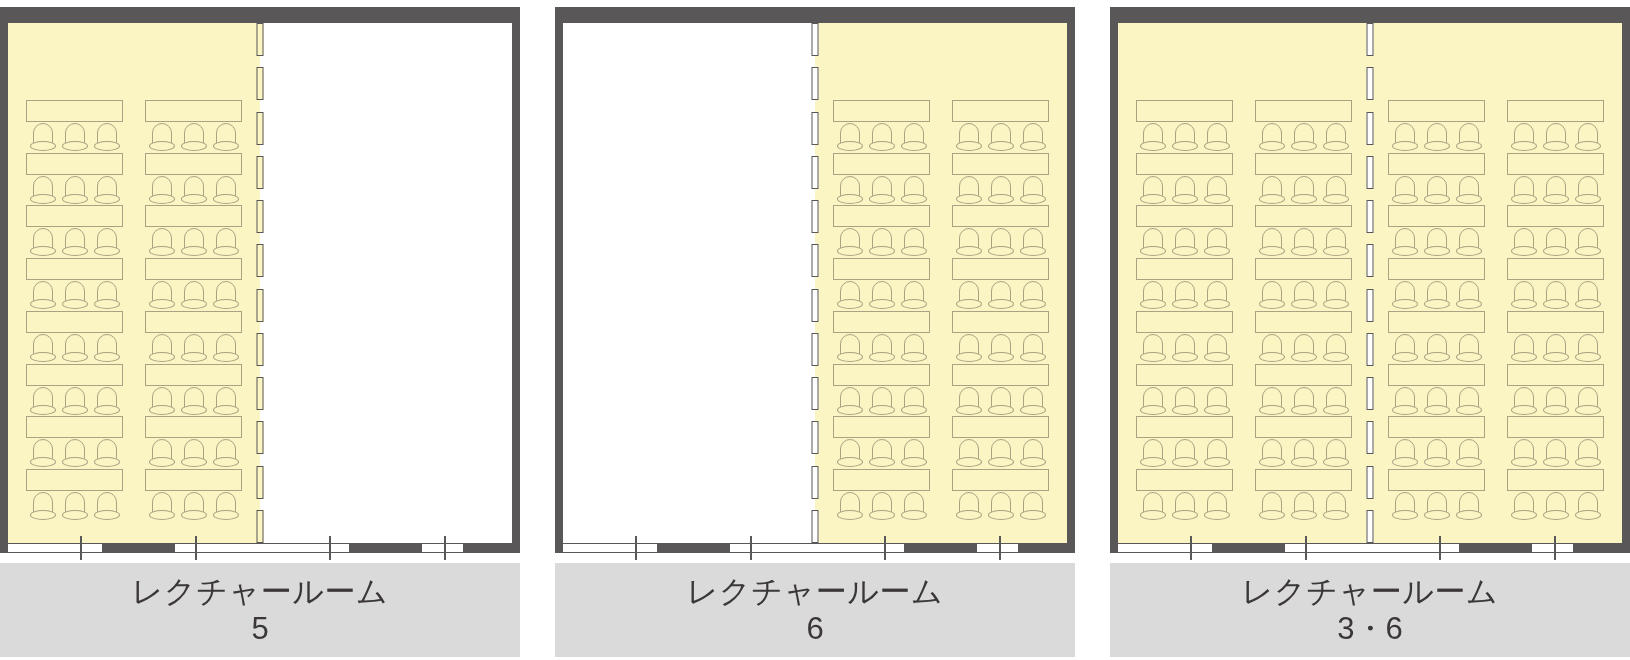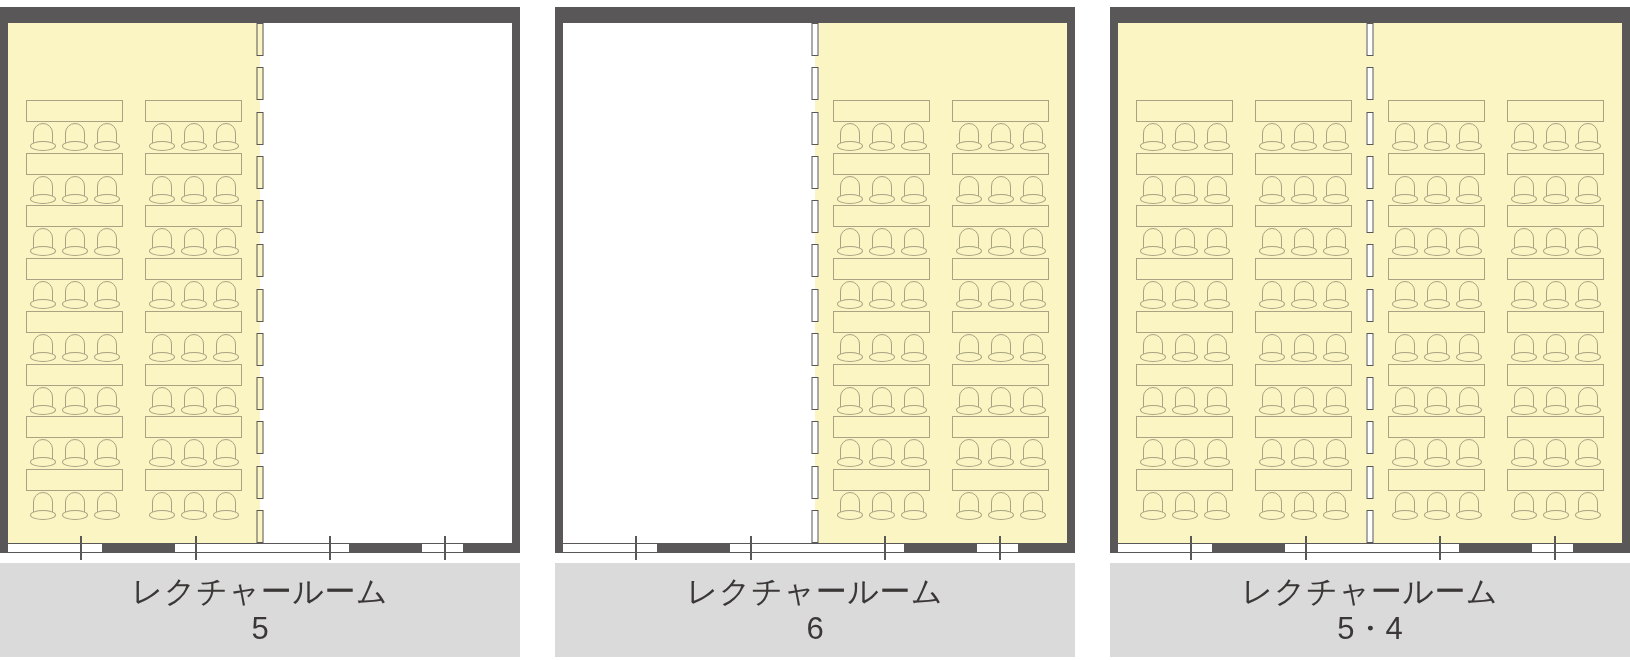--- a/index.html
+++ b/index.html
@@ -1279,16 +1279,16 @@
           <div class="wseg" style="left: 67.7%; width: 14.4%;"></div>
           <div class="wseg" style="left: 90.3%; width: 9.7%;"></div>
           <div class="tick" style="left: calc(14.5% - 1px);"></div>
           <div class="tick" style="left: calc(37.4% - 1px);"></div>
           <div class="tick" style="left: calc(63.9% - 1px);"></div>
           <div class="tick" style="left: calc(86.8% - 1px);"></div>
         </div>
     </div>
     <div class="label">
       <div class="l1">レクチャールーム</div>
-      <div class="l2">5・4</div>
+      <div class="l2">3・6</div>
     </div>
   </section>
 </div>
 
 </body></html>

